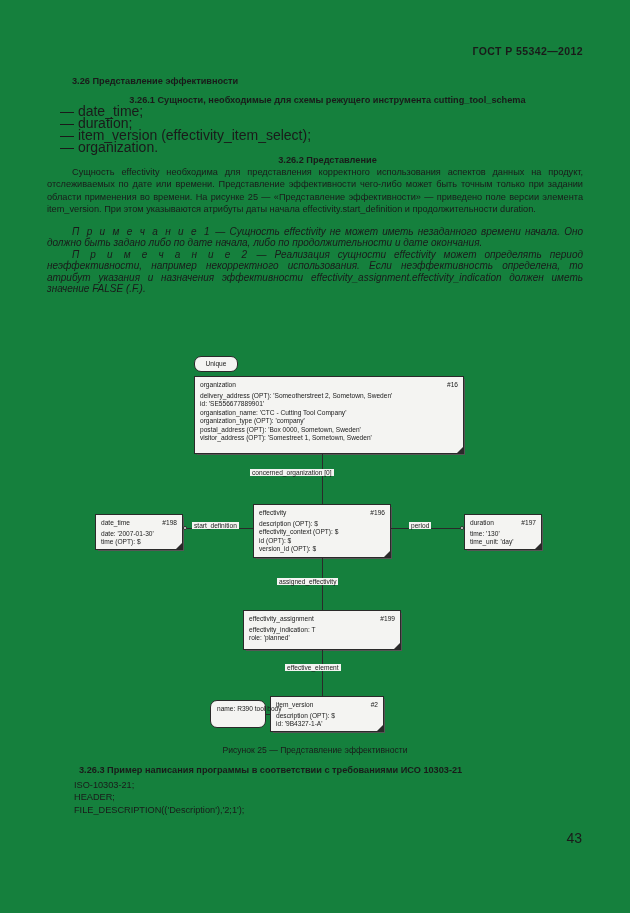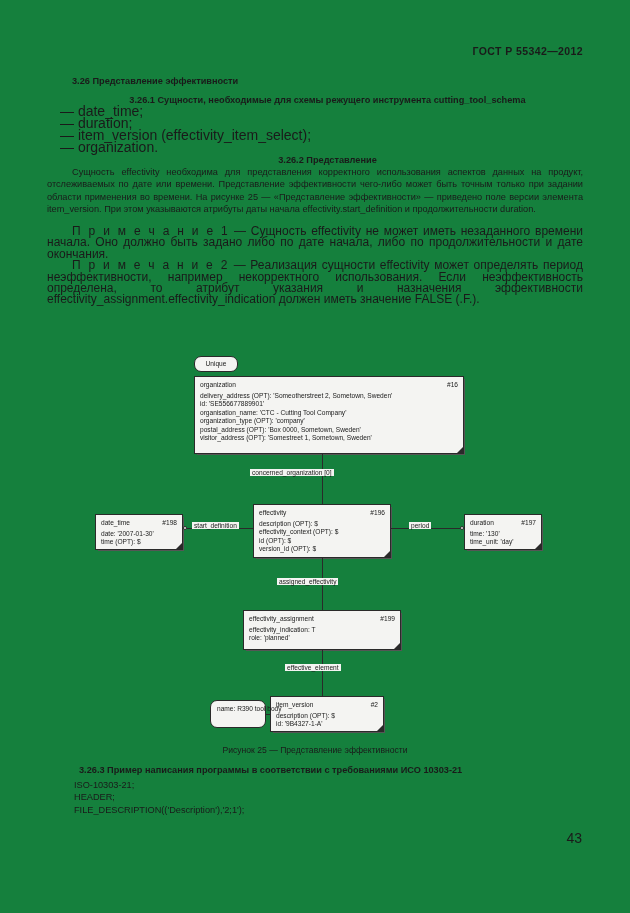--- a/index.html
+++ b/index.html
@@ -31,22 +31,22 @@
     padding-left:25px;
     text-align:center;
   }
   .dashlist{margin:0;padding:0;list-style:none;}
   .dashlist li{font-size:14px;line-height:11.9px;padding-left:13px;}
   .para{
     font-size:9.2px;line-height:12.6px;text-align:justify;
     margin:0;text-indent:25px;
   }
   .note{
-    font-size:12px;line-height:11.4px;text-align:justify;
-    margin:0;text-indent:25px;
+    font-size:10px;line-height:11.4px;text-align:justify;
+    margin:0;text-indent:25px;font-style:italic;
   }
   .note .sp{letter-spacing:1.6px;}
   .gap10{height:10px;}
 
   
   .diagram{position:absolute;left:47px;top:352px;width:536px;height:390px;}
   .box{
     position:absolute;
     background:#f4f4f2;
     border:1px solid #2a2a2a;

